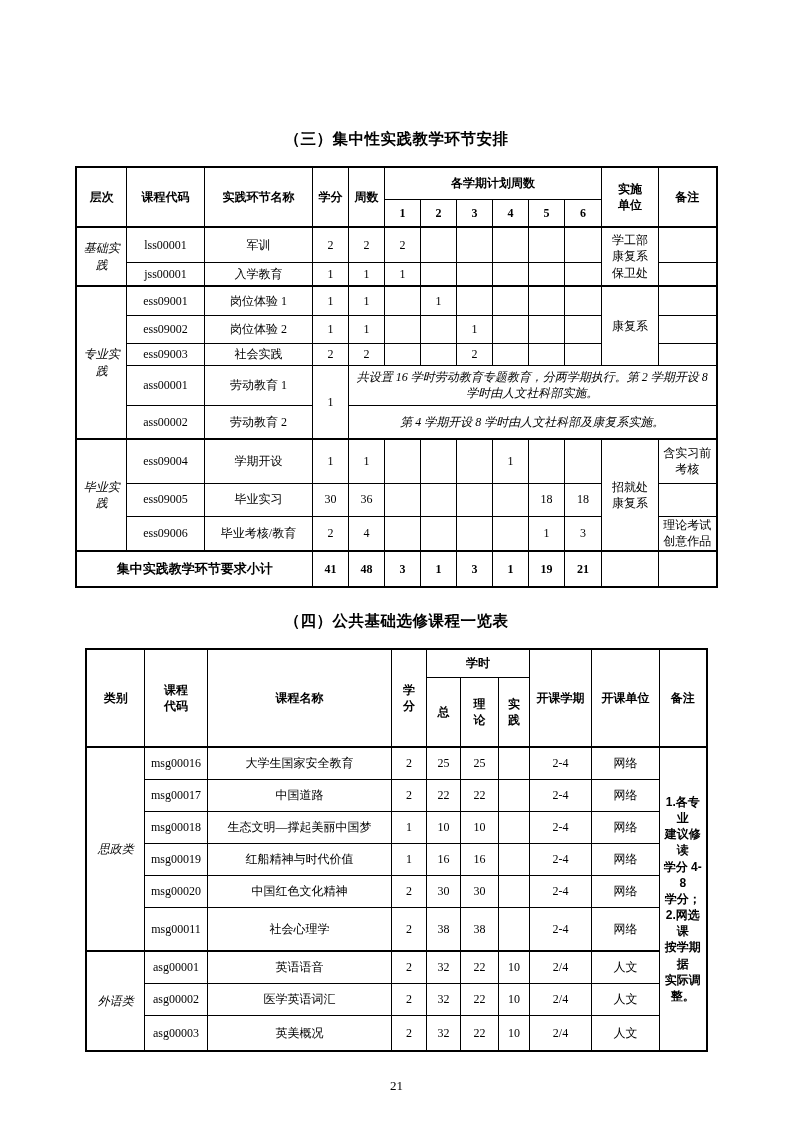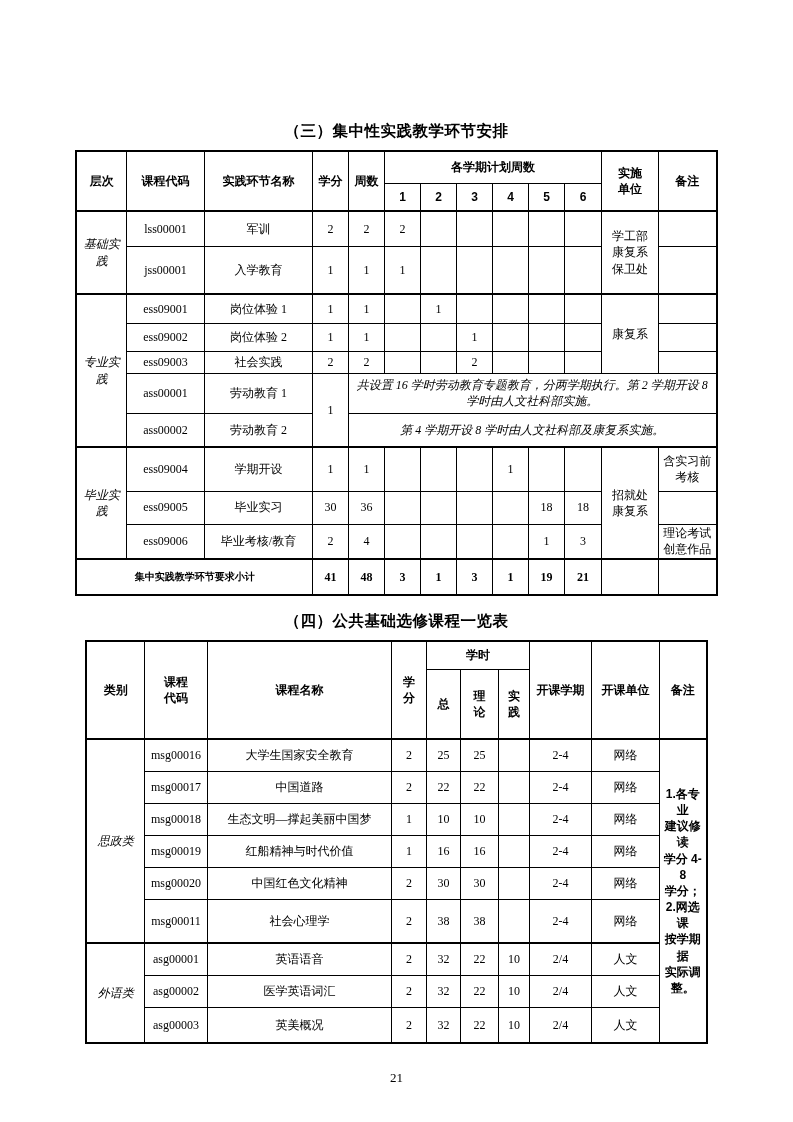--- a/index.html
+++ b/index.html
@@ -3,51 +3,51 @@
 <meta charset="utf-8">
 <style>
   html,body{margin:0;padding:0;background:#e8e8e8;}
   .page{
     width:793px;height:1122px;background:#ffffff;margin:0 auto;
     font-family:"Liberation Serif","DejaVu Serif",serif;color:#000;
     position:relative;overflow:hidden;box-sizing:border-box;
   }
   .sec-title{
     text-align:center;font-family:Liberation Sans, sans-serif;
-    font-weight:bold;font-size:15.5px;letter-spacing:0.5px;margin:8px;
+    font-weight:bold;font-size:15.5px;letter-spacing:0.5px;margin:16px;
   }
   .title-3{padding-top:113px;}
   .title-4{padding-top:7px;}
   table.grid{
     border-collapse:collapse;table-layout:fixed;margin:0 auto;
     border:2px solid #000;
   }
   .t1{margin-top:16px;width:640px;}
   .t2{margin-top:12px;width:620px;}
   table.grid td{
     border:1px solid #000;text-align:center;vertical-align:middle;
     font-size:12px;line-height:1.35;padding:0 2px;overflow:hidden;
   }
   tr.tt td{border-top-width:2px;}
   td.hd{
-    font-family:Liberation Sans, sans-serif;
+    font-family:Liberation Serif, serif;
     font-weight:bold;font-size:12.5px;
   }
   td.lvl{font-size:12.5px;font-style:italic;}
   .ml{white-space:pre-line;line-height:1.55;}
   td.note{text-align:left;padding:2px 5px;line-height:1.55;font-style:italic;}
   td.rnote{
     font-family:"Liberation Sans","DejaVu Sans",sans-serif;
     font-size:10.5px;text-align:left;padding:1px 3px;line-height:1.5;
     white-space:pre-line;
     margin-top:43px;
   }
   tr.sum td{font-weight:bold;}
   tr.sum td.lbl{
-    font-family:"Liberation Sans","DejaVu Sans",sans-serif;font-size:10px;
+    font-family:"Liberation Sans","DejaVu Sans",sans-serif;font-size:13px;
   }
   td.bigremark{
     font-family:"Liberation Sans","DejaVu Sans",sans-serif;
     font-weight:bold;font-size:12px;white-space:pre-line;line-height:1.62;
     text-align:center;padding:0 1px;
   }
   .page-num{text-align:center;font-size:13px;margin-top:26px;}
 </style>
 </head>
 <body>
@@ -103,21 +103,21 @@
         <td></td>
         <td></td>
         <td></td>
         <td></td>
         <td></td>
         <td class="ml" rowspan="2">学工部
 康复系
 保卫处</td>
         <td></td>
       </tr>
-      <tr style="height:48px">
+      <tr style="height:24px">
         <td>jss00001</td>
         <td>入学教育</td>
         <td>1</td>
         <td>1</td>
         <td>1</td>
         <td></td>
         <td></td>
         <td></td>
         <td></td>
         <td></td>

